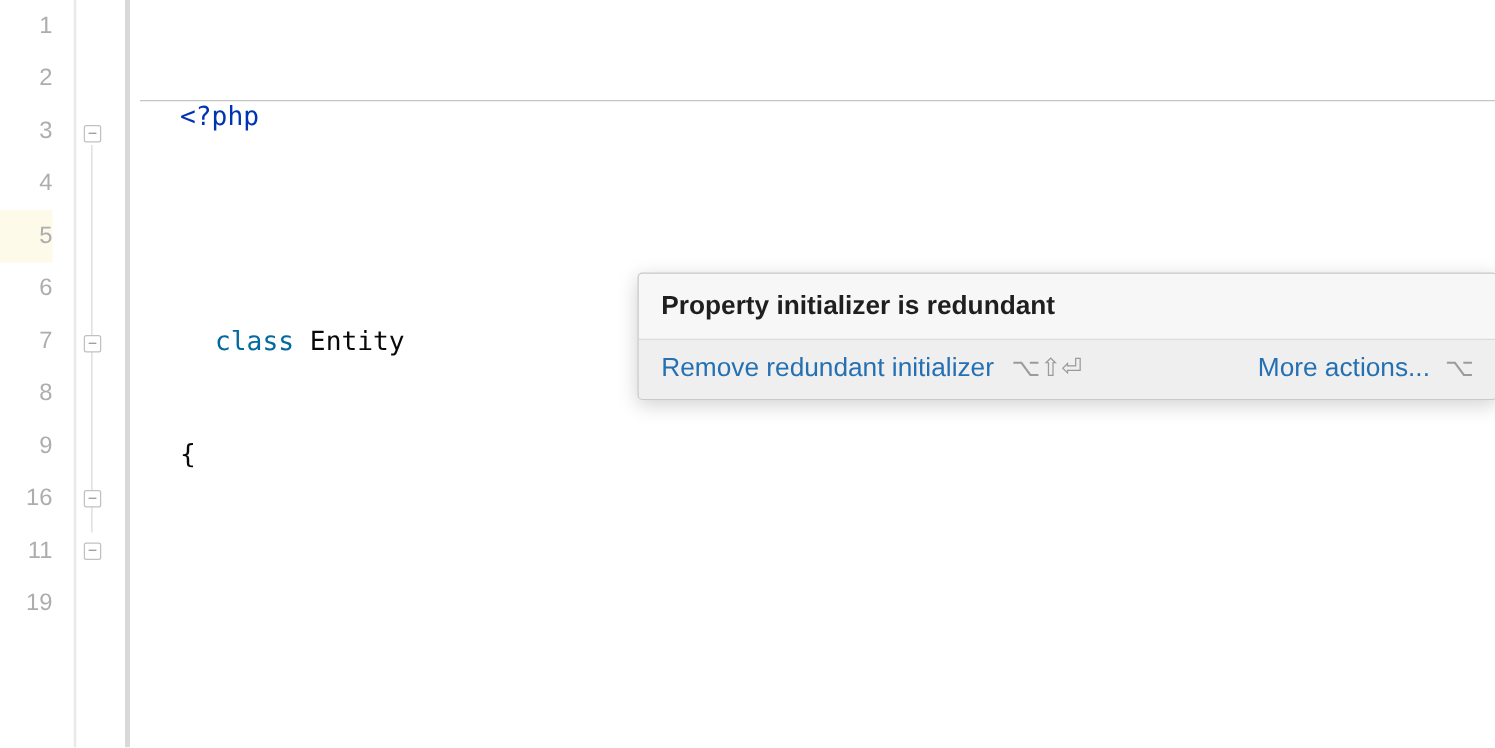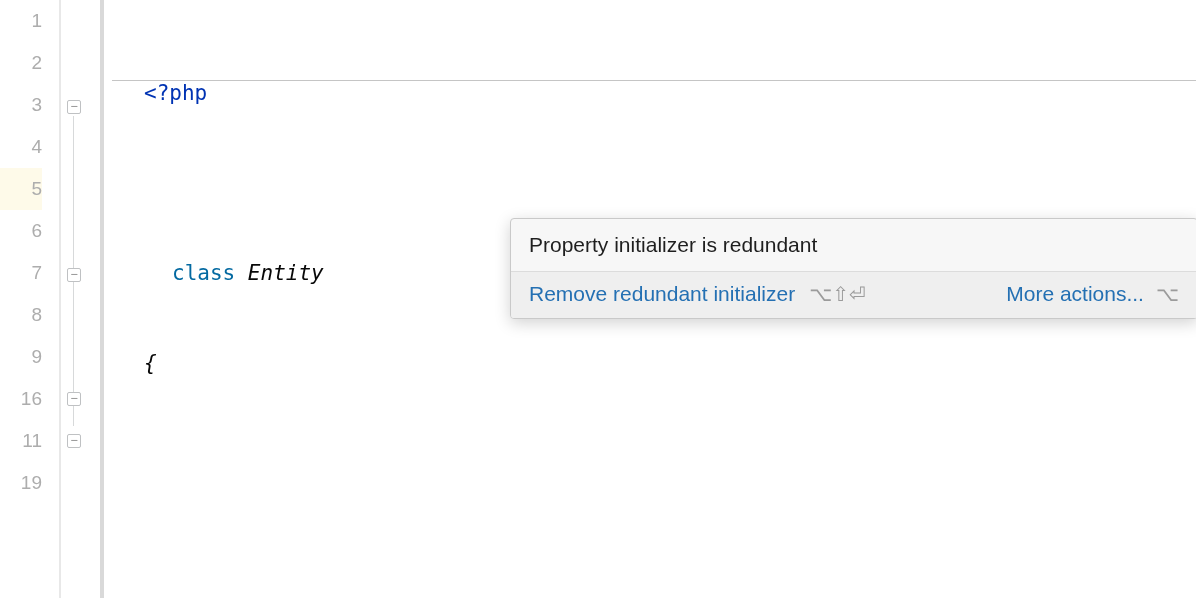--- a/index.html
+++ b/index.html
@@ -110,21 +110,21 @@
     .separator-line {
       position: absolute;
       top: 80px;
       left: 8px;
       right: 0;
       height: 1px;
       background: #c5c5c5;
     }
     .tok-keyword { color: #0369a1; margin-left: 28px; }
     .tok-php-open { color: #0033b3; }
-    .tok-default { color: #080808; font-style: italic; }
+    .tok-default { color: #080808; }
     .tok-faded { color: #8c8c8c; }
     .tok-hl-var { color: #871094; background: #fce8ff; }
     .caret {
       display: inline-block;
       width: 2px;
       height: 28px;
       background: #000;
       vertical-align: middle;
       margin-top: -4px;
     }
@@ -138,20 +138,21 @@
       box-shadow: 0 4px 16px rgba(0,0,0,0.18);
       border-radius: 4px;
       font-family: -apple-system, BlinkMacSystemFont, "Segoe UI", sans-serif;
       font-size: 21px;
       overflow: hidden;
     }
     .popup-title {
       padding: 14px 18px 14px 18px;
       color: #1f1f1f;
       border-bottom: 1px solid #dcdcdc;
+      font-weight: bold;
     }
     .popup-actions {
       display: flex;
       align-items: center;
       padding: 10px 18px 12px 18px;
       background: #efefef;
     }
     .popup-link {
       color: #2470b3;
       cursor: pointer;

